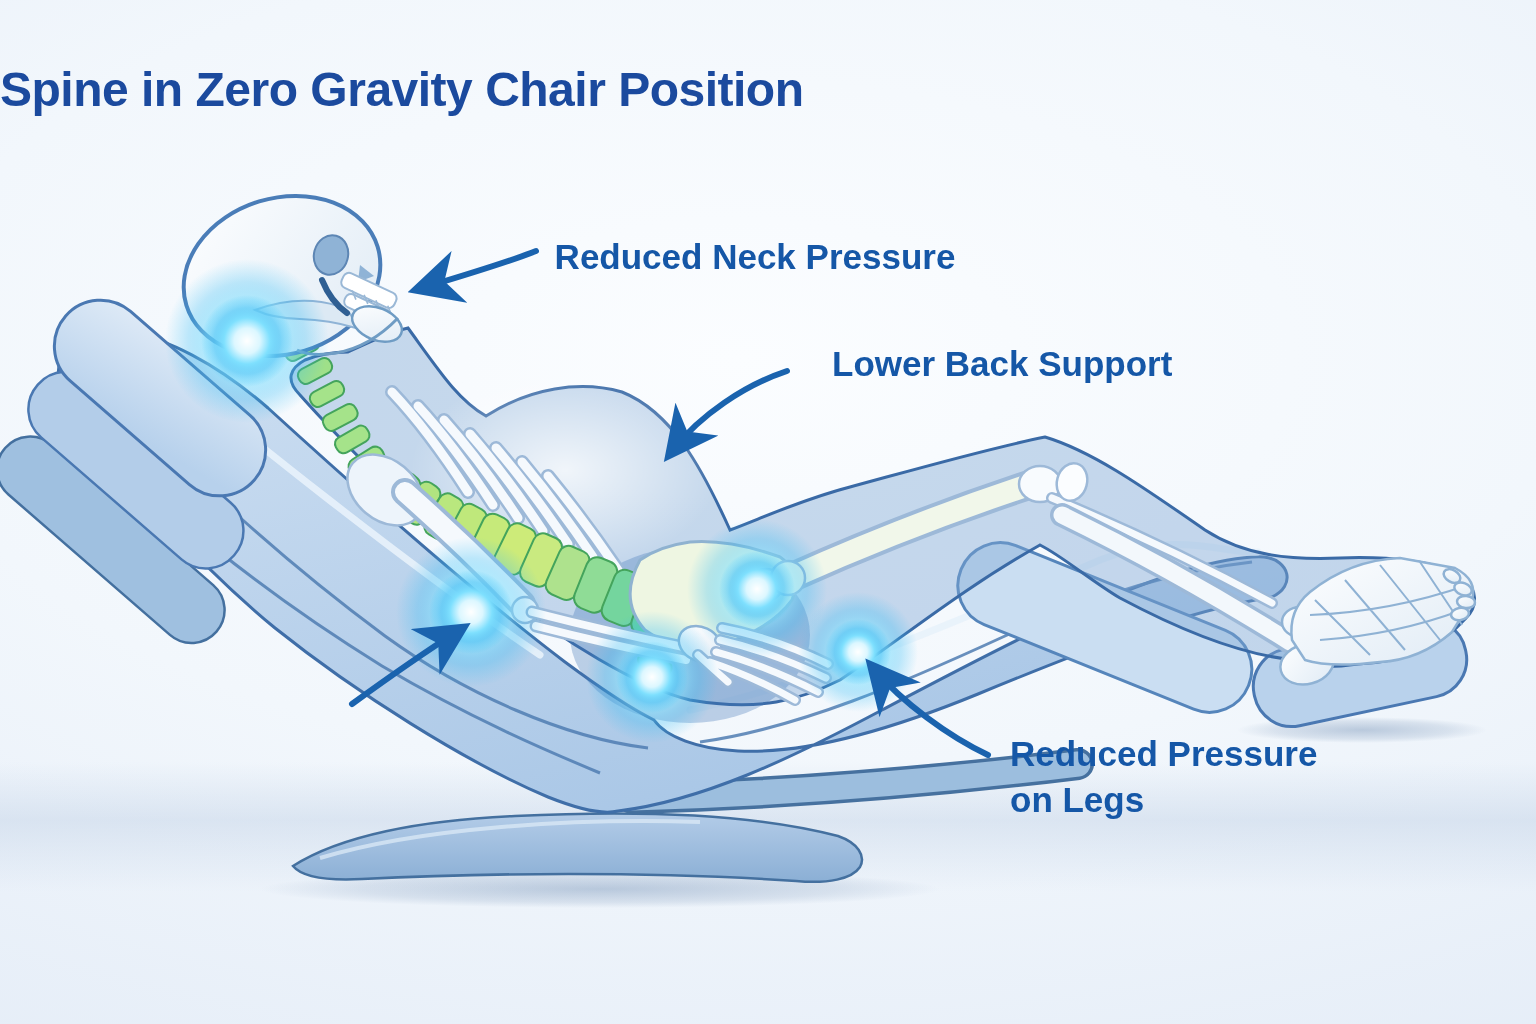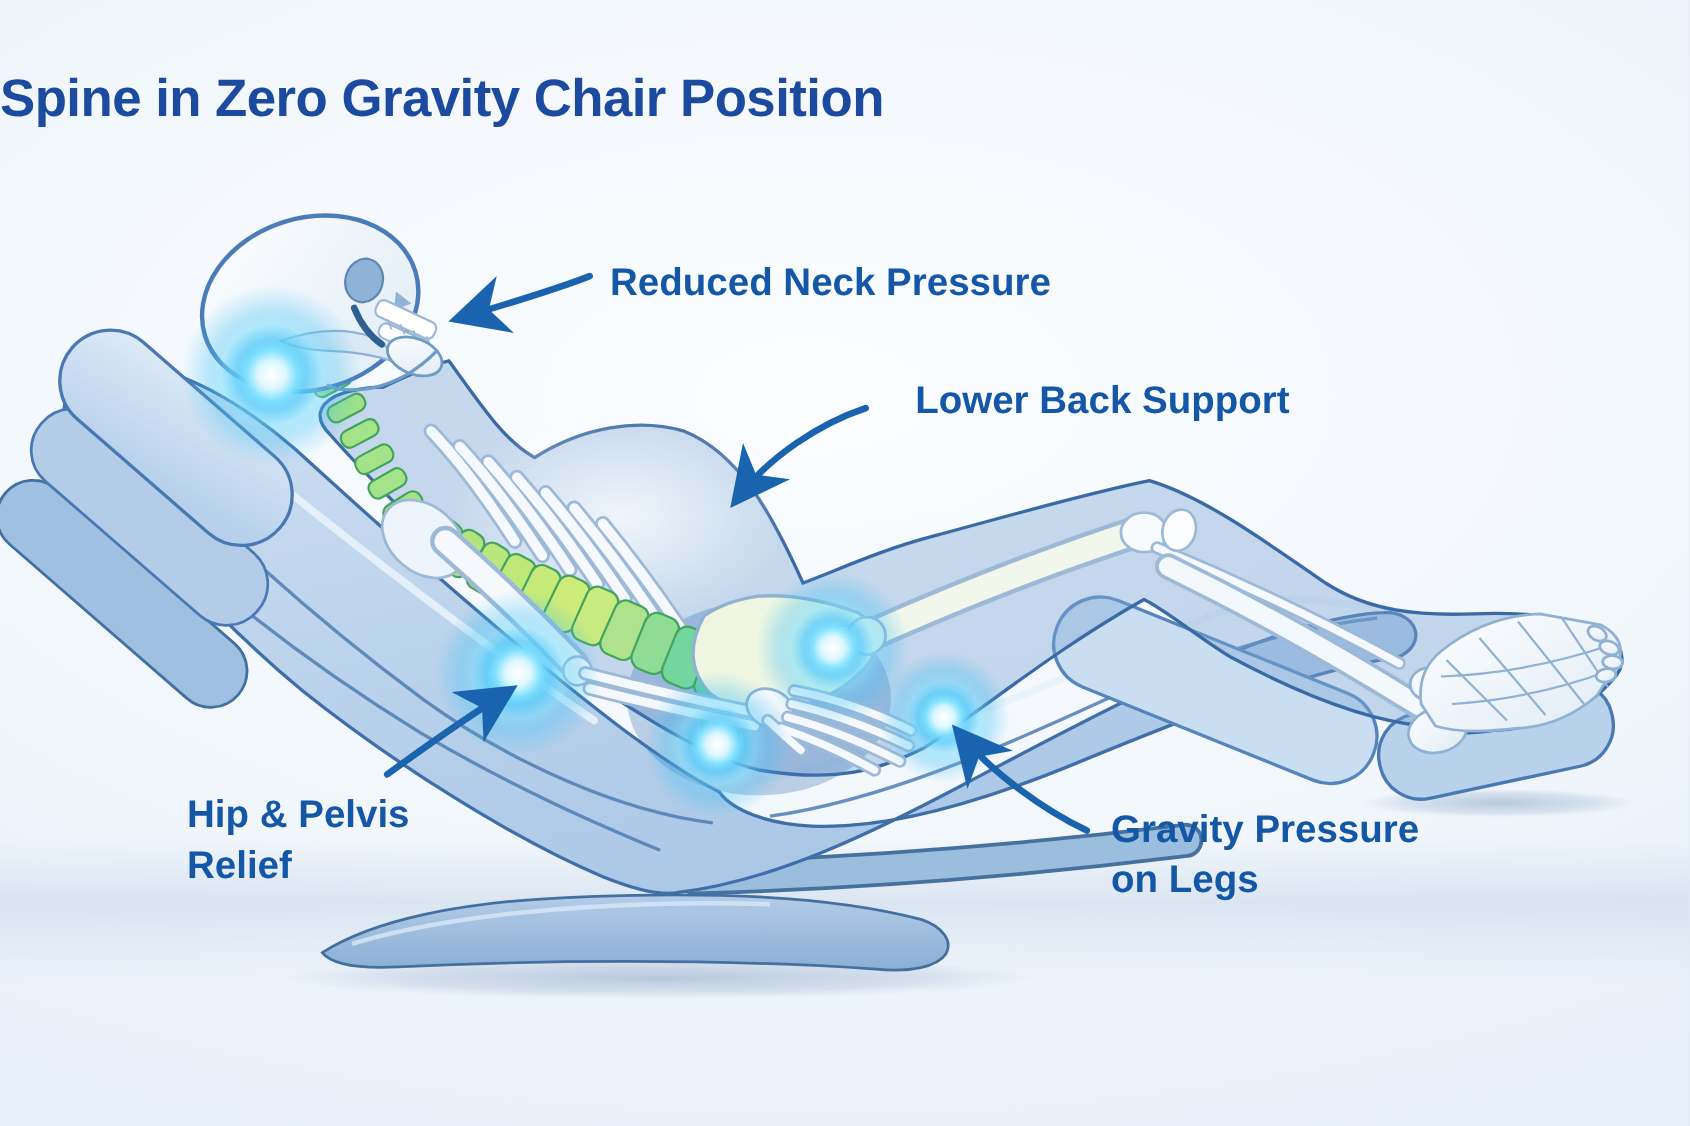--- a/index.html
+++ b/index.html
@@ -238,15 +238,14 @@
       <path class="arrow-line" marker-end="url(#ah)" d="M536,251 C506,263 462,276 422,288"></path>
       <path class="arrow-line" marker-end="url(#ah)" d="M787,371 C745,385 700,415 673,450"></path>
       <path class="arrow-line" marker-end="url(#ah)" d="M352,704 C385,680 425,652 458,631"></path>
       <path class="arrow-line" marker-end="url(#ah)" d="M988,755 C948,736 902,702 875,670"></path>
     </g>
   </svg>
 
   <div class="page-title">Spine in Zero Gravity Chair Position</div>
   <div class="callout neck">Reduced Neck Pressure</div>
   <div class="callout back">Lower Back Support</div>
-  <div class="callout hip">Hip &amp; Pelvis Relief</div>
-  <div class="callout legs">Gravity Pressure on Legs</div>
+  <div class="callout legs">Reduced Pressure on Legs</div>
 </div>
 
 </body></html>

